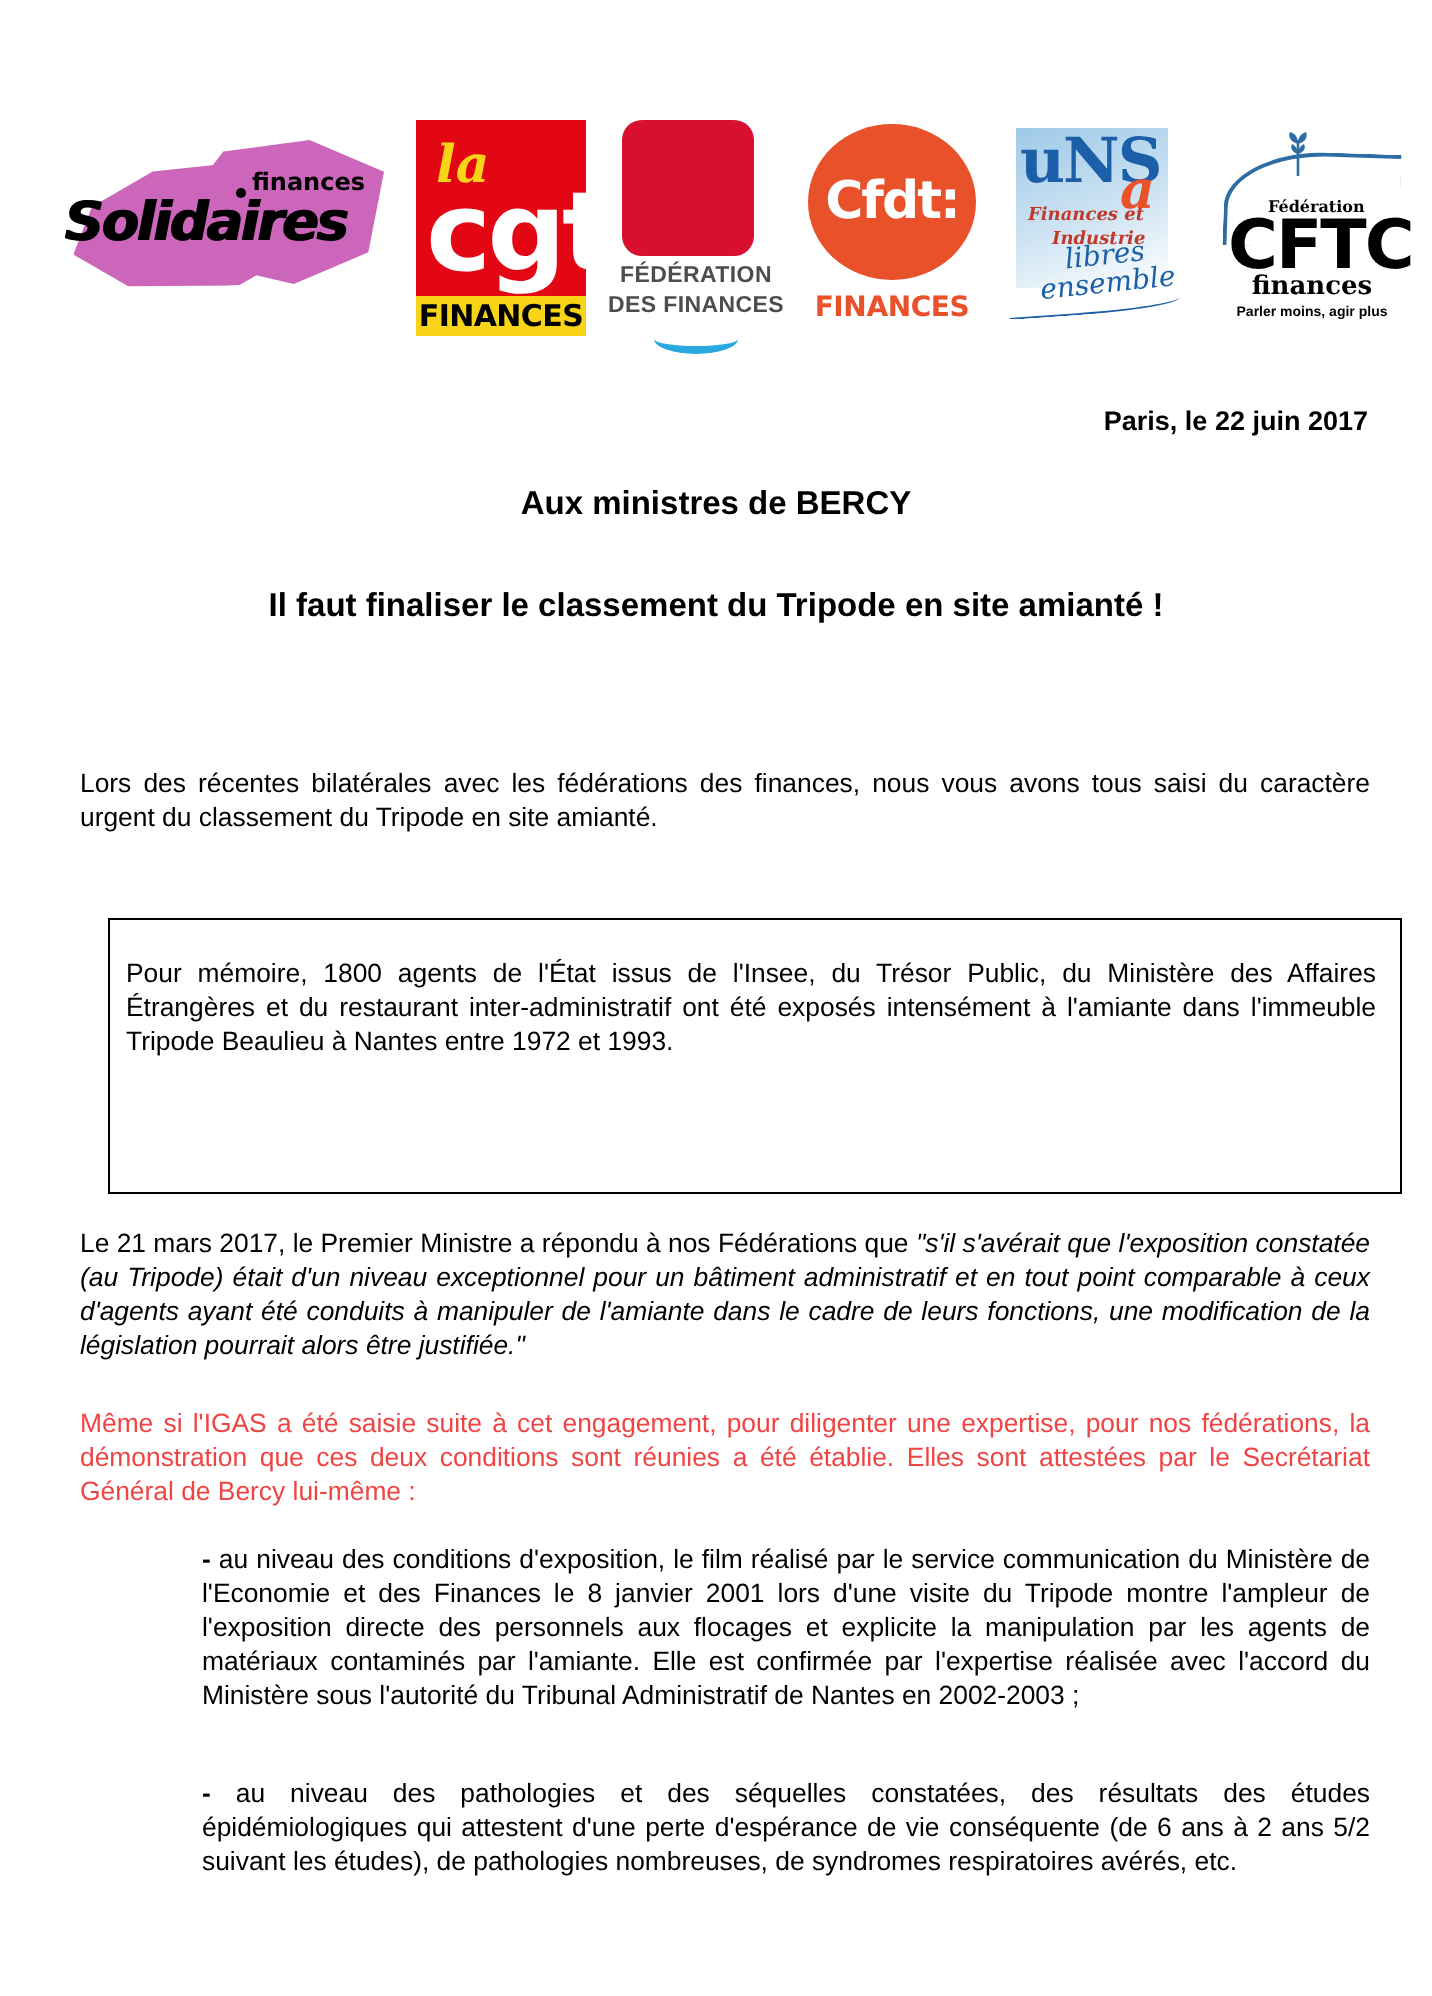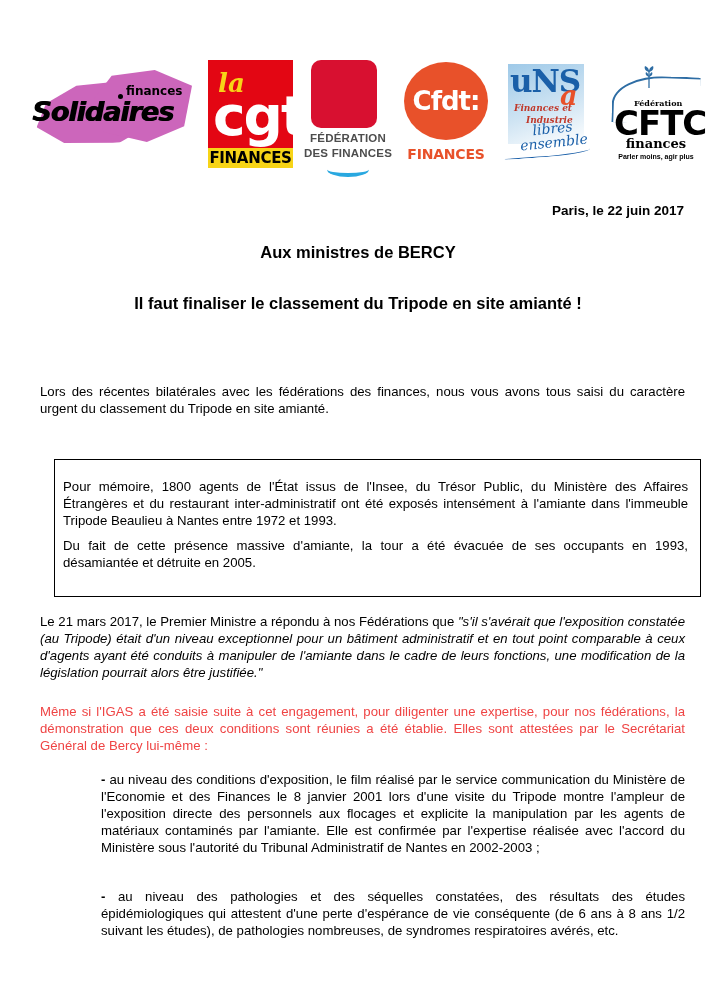--- a/index.html
+++ b/index.html
@@ -326,28 +326,27 @@
   <div class="title-line">Aux ministres de BERCY</div>
   <div class="title-sub">Il faut finaliser le classement du Tripode en site amianté !</div>
 </div>
 
 <div class="body-area">
   <p class="para">Lors des récentes bilatérales avec les fédérations des finances, nous vous avons tous saisi du caractère urgent du classement du Tripode en site amianté.</p>
 </div>
 
 <div class="memo-box">
   <p>Pour mémoire, 1800 agents de l'État issus de l'Insee, du Trésor Public, du Ministère des Affaires Étrangères et du restaurant inter-administratif ont été exposés intensément à l'amiante dans l'immeuble Tripode Beaulieu à Nantes entre 1972 et 1993.</p>
-  <p>Du fait de cette présence massive d'amiante, la tour a été évacuée de ses occupants en 1993, désamiantée et détruite en 2005.</p>
 </div>
 
 <div class="quote-para">
   <span>Le 21 mars 2017, le Premier Ministre a répondu à nos Fédérations que </span><i>"s'il s'avérait que l'exposition constatée (au Tripode) était d'un niveau exceptionnel pour un bâtiment administratif et en tout point comparable à ceux d'agents ayant été conduits à manipuler de l'amiante dans le cadre de leurs fonctions, une modification de la législation pourrait alors être justifiée."</i>
 </div>
 
 <div class="para-igas">Même si l'IGAS a été saisie suite à cet engagement, pour diligenter une expertise, pour nos fédérations, la démonstration que ces deux conditions sont réunies a été établie. Elles sont attestées par le Secrétariat Général de Bercy lui-même :</div>
 
 <div class="bullet bullet-1">
   <b>- </b><span>au niveau des conditions d'exposition, le film réalisé par le service communication du Ministère de l'Economie et des Finances le 8 janvier 2001 lors d'une visite du Tripode montre l'ampleur de l'exposition directe des personnels aux flocages et explicite la manipulation par les agents de matériaux contaminés par l'amiante. Elle est confirmée par l'expertise réalisée avec l'accord du Ministère sous l'autorité du Tribunal Administratif de Nantes en 2002-2003 ;</span>
 </div>
 
 <div class="bullet bullet-2">
-  <b>- </b><span>au niveau des pathologies et des séquelles constatées, des résultats des études épidémiologiques qui attestent d'une perte d'espérance de vie conséquente (de 6 ans à 8 ans 1/2 suivant les études), de pathologies nombreuses, de syndromes respiratoires avérés, etc.</span>
+  <b>- </b><span>au niveau des pathologies et des séquelles constatées, des résultats des études épidémiologiques qui attestent d'une perte d'espérance de vie conséquente (de 6 ans à 2 ans 5/2 suivant les études), de pathologies nombreuses, de syndromes respiratoires avérés, etc.</span>
 </div>
 
 </body></html>

